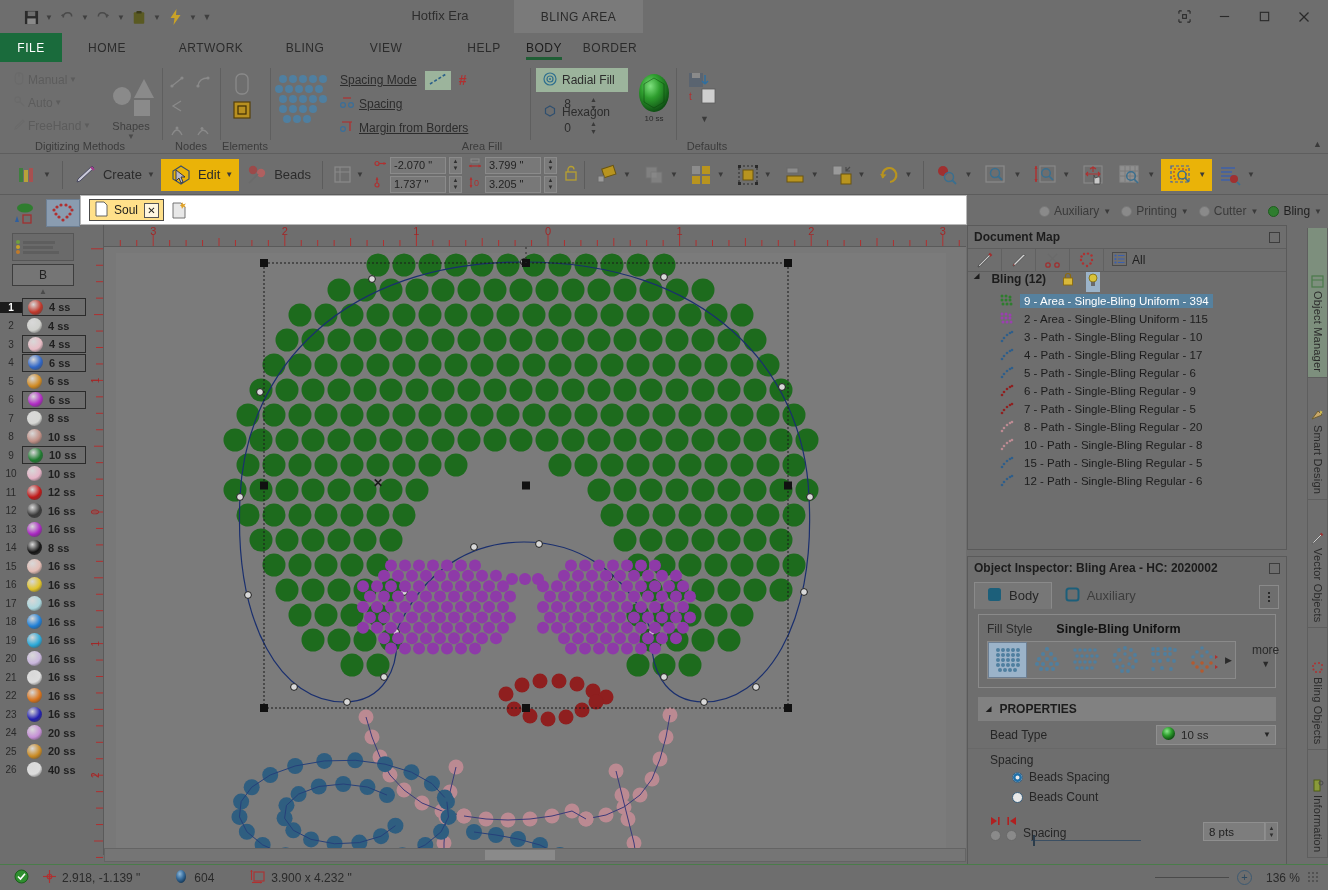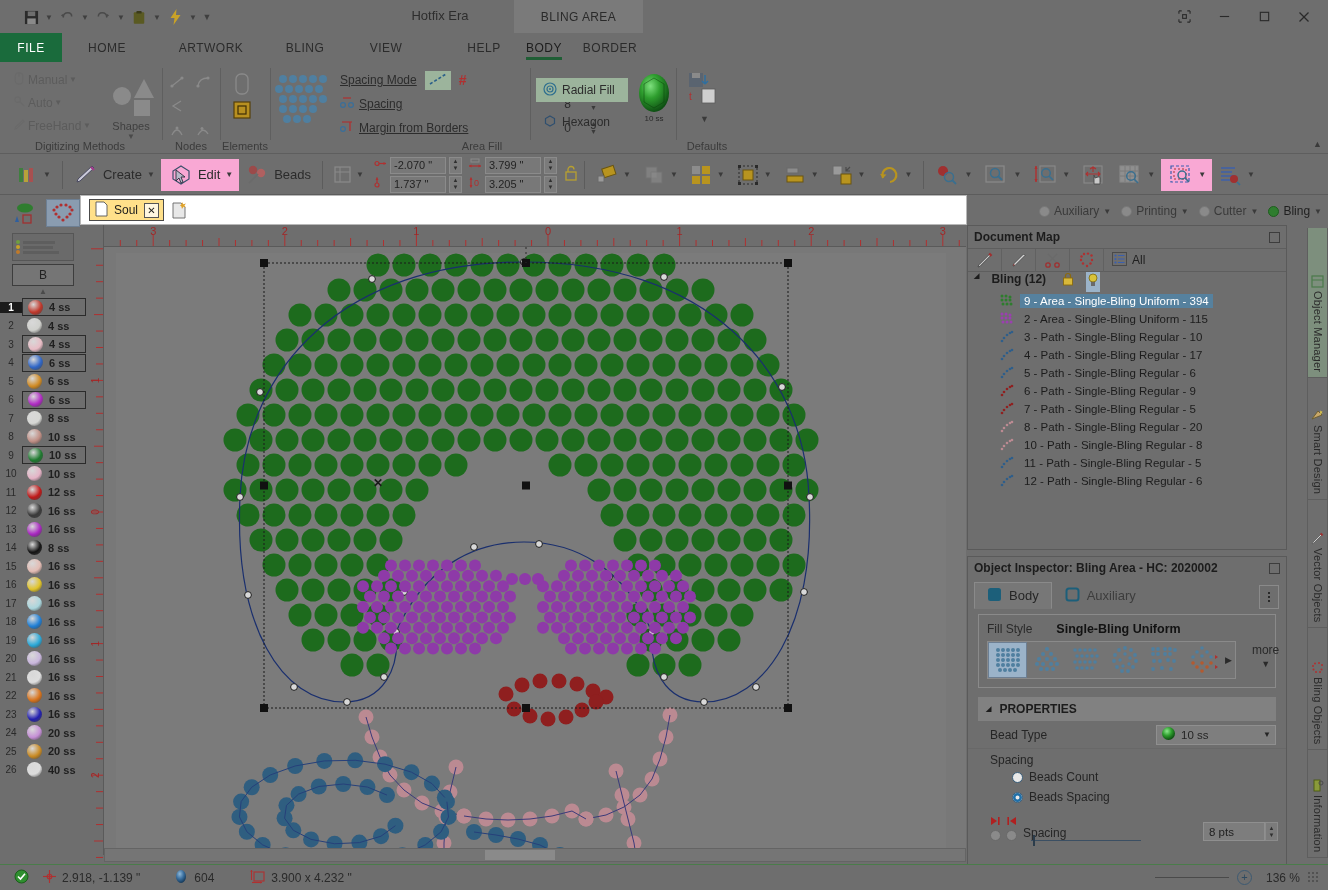--- a/index.html
+++ b/index.html
@@ -54,21 +54,21 @@
   .spin { width:13px; height:22px; display:flex; flex-direction:column; justify-content:center; align-items:center; cursor:pointer;}
   .spin span { font-size:7px; line-height:8px; color:#3a3a3a;}
 
   .fillbtn { display:flex; align-items:center; gap:5px; height:24px; padding:0 7px; font-size:12px; color:#2c2c2c; cursor:pointer;}
   .fillbtn.sel { background:#9cb49c; }
 
   
   .tbar2 { position:absolute; left:0; top:155px; width:1328px; height:40px; background:#6e6e6e;
            border-bottom:1px solid #5c5c5c; display:flex; align-items:center; }
   .tb2btn { height:32px; display:flex; align-items:center; gap:5px; padding:0 6px; font-size:13px; color:#2b2b2b; cursor:pointer;}
-  .tb2btn.sel { background:#f9a8d4;padding-left:8px; }
+  .tb2btn.sel { background:#eab308;padding-left:8px; }
   .caret { font-size:8px; color:#3a3a3a; }
   .tbsep { width:1px; height:28px; background:#5c5c5c; margin:0 5px; }
   .numfield { width:56px; height:17px; background:#787878; border:1px solid #8b8b8b; font-size:11px;
               color:#232323; display:flex; align-items:center; padding:0 3px; }
   .spin2 { width:13px; height:17px; display:flex; flex-direction:column; justify-content:center; align-items:center;
            border:1px solid #8b8b8b; background:#7b7b7b; cursor:pointer;}
   .spin2 span { font-size:6px; line-height:7px; color:#2f2f2f;}
 
   
   .leftpal { position:absolute; left:0; top:195px; width:86px; height:660px; background:#6e6e6e; }
@@ -427,21 +427,21 @@
           </span>
           <span class="lbl">Margin from Borders</span>
           <span style="margin-left:auto;margin-right:16px;">0</span>
           <span class="spin">
               <span>▲</span>
               <span>▼</span>
             </span>
         </div>
       </div>
       <div class="rsep" style="left:258px;top:6px;"></div>
-      <div style="position:absolute;left:264px;top:16px;width:92px;">
+      <div style="position:absolute;left:264px;top:6px;width:92px;">
         <div class="fillbtn sel">
           <span>
             <svg width="14" height="14" viewBox="0 0 14 14">
                 <circle cx="7" cy="7" r="6" fill="none" stroke="#2f6f8f" stroke-width="1.2"></circle>
                 <circle cx="7" cy="7" r="3" fill="none" stroke="#2f6f8f" stroke-width="1.2"></circle>
                 <circle cx="7" cy="7" r="1" fill="#2f6f8f"></circle>
               </svg>
           </span>
           <span>Radial Fill</span>
         </div>
@@ -1934,21 +1934,21 @@
             <span class="tlabel">10 - Path - Single-Bling Regular - 8</span>
           </div>
           <div class="trow">
             <svg class="tico" viewBox="0 0 14 14" width="14" height="14">
               <circle cx="2" cy="11" r="1.3" fill="#2f5e8a"></circle>
               <circle cx="4" cy="8" r="1.3" fill="#2f5e8a"></circle>
               <circle cx="7" cy="5" r="1.3" fill="#2f5e8a"></circle>
               <circle cx="10" cy="3" r="1.3" fill="#2f5e8a"></circle>
               <circle cx="12" cy="2" r="1.3" fill="#2f5e8a"></circle>
             </svg>
-            <span class="tlabel">11 - Path - Single-Bling Regular - 5</span>
+            <span class="tlabel">15 - Path - Single-Bling Regular - 5</span>
           </div>
           <div class="trow">
             <svg class="tico" viewBox="0 0 14 14" width="14" height="14">
               <circle cx="2" cy="11" r="1.3" fill="#2f5e8a"></circle>
               <circle cx="4" cy="8" r="1.3" fill="#2f5e8a"></circle>
               <circle cx="7" cy="5" r="1.3" fill="#2f5e8a"></circle>
               <circle cx="10" cy="3" r="1.3" fill="#2f5e8a"></circle>
               <circle cx="12" cy="2" r="1.3" fill="#2f5e8a"></circle>
             </svg>
             <span class="tlabel">12 - Path - Single-Bling Regular - 6</span>
@@ -2156,26 +2156,26 @@
                 </defs>
                 <circle cx="7.5" cy="7.5" r="6.5" fill="url(#gb2)"></circle>
               </svg>
           </span>
           <span>10 ss</span>
           <span class="cv2">▼</span>
         </div>
       </div>
       <div style="padding:4px 0 0 22px;font-size:12px;color:#252525;">Spacing</div>
       <div class="radiorow">
+        <span class="radio on"></span>
+        <span>Beads Spacing</span>
+      </div>
+      <div class="radiorow">
         <span class="radio"></span>
         <span>Beads Count</span>
-      </div>
-      <div class="radiorow">
-        <span class="radio on"></span>
-        <span>Beads Spacing</span>
       </div>
       <div style="display:flex;align-items:flex-end;padding:8px 8px 0 22px;gap:6px;">
         <div style="display:flex;flex-direction:column;align-items:center;gap:1px;">
           <div style="display:flex;gap:5px;">
             <span><svg width="11" height="10" viewBox="0 0 11 10">
                   <polygon points="1,1 7,5 1,9" fill="#b02020"></polygon>
                   <rect x="8" y="1" width="1.6" height="8" fill="#b02020"></rect>
                 </svg></span>
             <span><svg width="11" height="10" viewBox="0 0 11 10">
                   <polygon points="10,1 4,5 10,9" fill="#b02020"></polygon>

